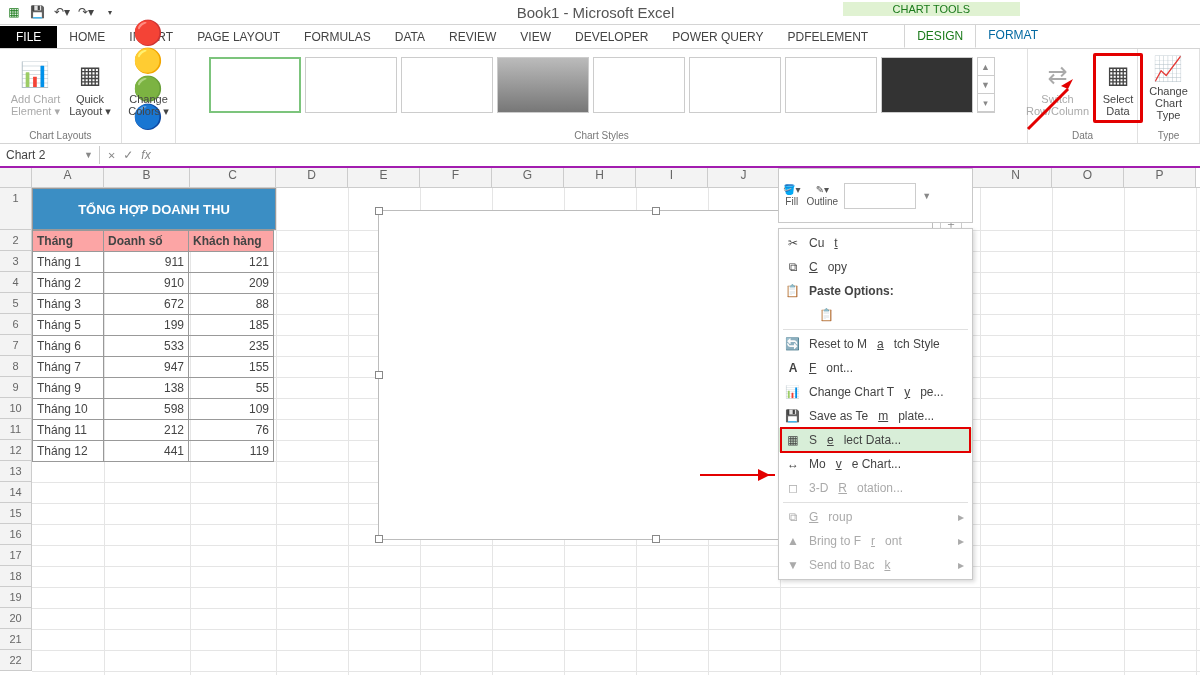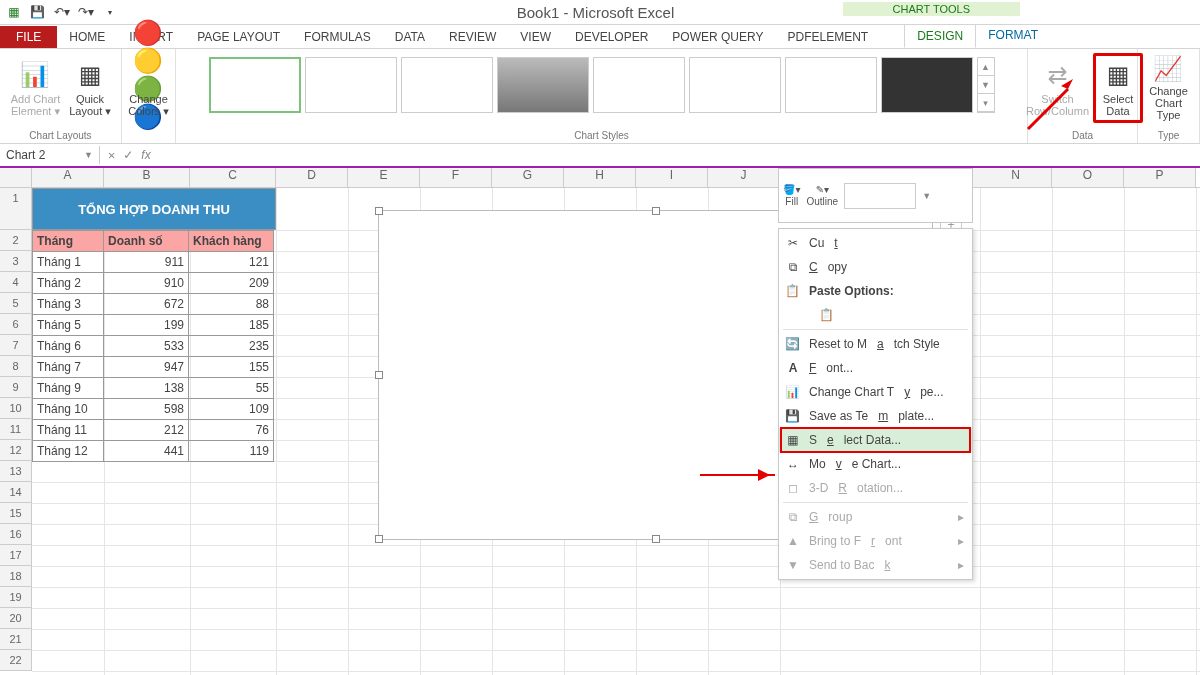--- a/index.html
+++ b/index.html
@@ -3,21 +3,21 @@
 <meta charset="utf-8">
 <style>
 * { box-sizing: border-box; margin: 0; padding: 0; font-family: "Segoe UI", Tahoma, sans-serif; }
 body { background: #fff; width: 1200px; height: 675px; overflow: hidden; font-size: 12px; color: #444;}
 .qat { height: 25px; background: #fff; display: flex; align-items: center; padding: 0 6px; gap: 8px; border-bottom: 1px solid #d4d4d4; position: relative;}
 .qat .title { position:absolute; left:0; right:9px; text-align:center; font-size:15px; color:#555; pointer-events:none;}
 .qat .ct-tools { position:absolute; right:180px; top:2px; background:#e0f2d2; color:#1a7a1a; padding:1px 50px; font-size:11px;}
 .qat-icon { width:16px; height:16px; display:flex; align-items:center; justify-content:center; font-size:12px; color:#444;}
 .tabs { height: 24px; display:flex; align-items:flex-end; border-bottom:1px solid #d4d4d4;}
 .tabs .tab { padding: 4px 12px; font-size: 12px; color: #444; text-transform: uppercase; cursor:pointer;}
-.tabs .tab.file { background:#b91c1c; color:#fff; padding:4px 16px;}
+.tabs .tab.file { background:#000000; color:#fff; padding:4px 16px;}
 .tabs .ct-tabs { position:absolute; right:150px; display:flex;}
 .tabs .tab.design { background:#fff; border:1px solid #d4d4d4; border-bottom:1px solid #fff; color:#1a7a1a;}
 .tabs .tab.format { color:#0369a1;}
 .ribbon { height: 95px; border-bottom: 1px solid #d4d4d4; display:flex; position:relative; background:#fff;}
 .ribbon-group { border-right:1px solid #e0e0e0; padding: 4px 6px 2px 6px; display:flex; flex-direction:column; align-items:center; justify-content:space-between;}
 .ribbon-group .grp-label { font-size: 10px; color: #777; text-align:center; padding-top:2px;}
 .ribbon-btn { display:flex; flex-direction:column; align-items:center; justify-content:center; font-size:11px; color:#444; padding:2px 4px; min-width:50px; height:70px; text-align:center; gap:2px; pointer-events:auto;}
 .ribbon-btn.disabled { color:#aaa;}
 .ribbon-ico { width:32px; height:32px; display:flex; align-items:center; justify-content:center; font-size:24px;}
 .styles-gallery { display:flex; gap:4px; padding:4px; align-items:center;}

